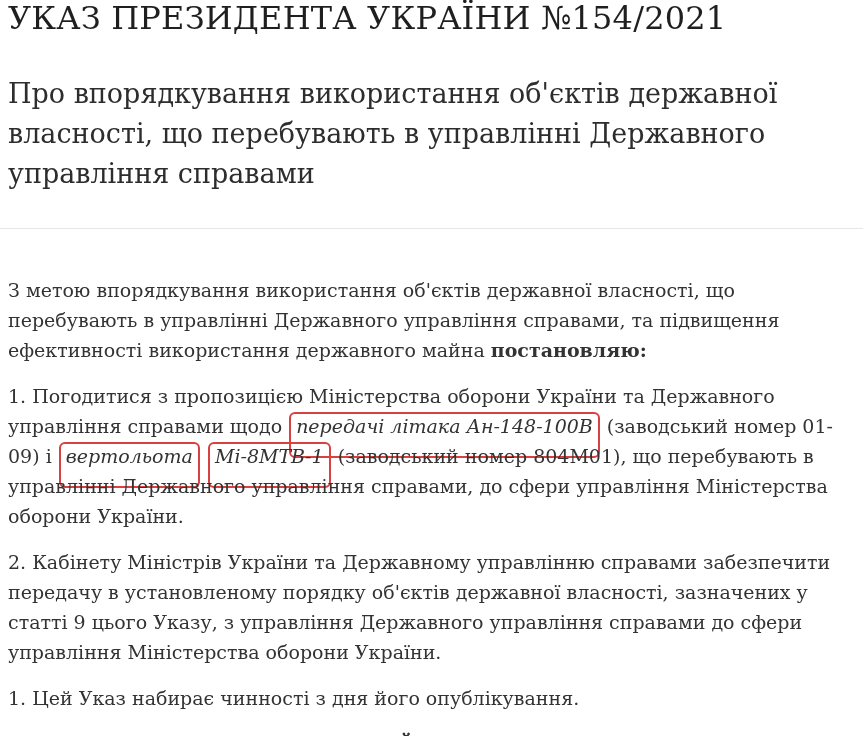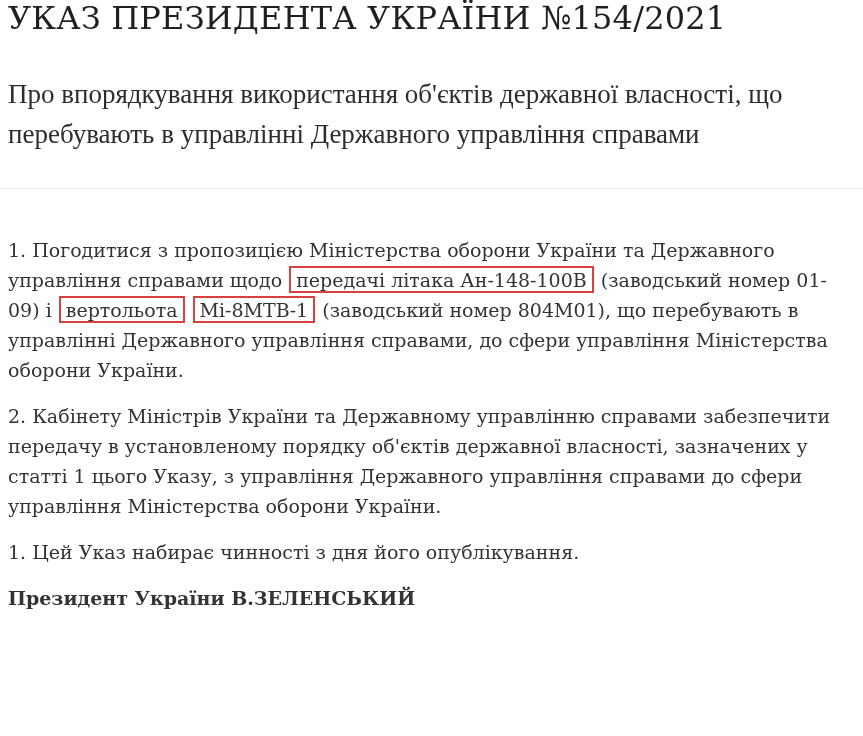--- a/index.html
+++ b/index.html
@@ -26,21 +26,20 @@
     white-space: nowrap;
     letter-spacing: 0.2px;
   }
   .decree-subtitle {
     margin: 34px 0 4px 0;
     font-size: 27px;
     line-height: 40px;
     font-weight: 400;
     color: #2d2d2d;
     max-width: 845px;
-    font-family: Liberation Serif, serif;
   }
   .divider {
     margin-top: 34px;
     height: 0;
     border: none;
     border-top: 1px solid var(--divider-color, #e7e7e7);
     width: 863px;
     margin-left: -8px;
   }
   .decree-body {
@@ -51,37 +50,39 @@
     max-width: 842px;
   }
   .decree-body p {
     margin: 0 0 16px 0;
   }
   .bold {
     font-weight: 700;
   }
   .red-box {
     border: 2px solid var(--accent-color, #d94040);
-    border-radius: 0;
-    padding: 1px 5px 0 5px;
+    border-radius: 6px;
+    padding: 1px 5px 19px 5px;
     margin: 0 1px;
     box-decoration-break: clone;
+    font-style: italic;
     -webkit-box-decoration-break: clone;
   }
 </style>
 </head>
 <body>
 
 <article class="page">
   <h1 class="decree-title">УКАЗ ПРЕЗИДЕНТА УКРАЇНИ №154/2021</h1>
 
   <h2 class="decree-subtitle">Про впорядкування використання об'єктів державної власності, що перебувають в управлінні Державного управління справами</h2>
 
   <hr class="divider">
 
   <section class="decree-body">
 
+  <p><span>З метою впорядкування використання об'єктів державної власності, що перебувають в управлінні Державного управління справами, та підвищення ефективності використання державного майна </span><span class="bold">постановляю:</span></p>
       <p><span>1. Погодитися з пропозицією Міністерства оборони України та Державного управління справами щодо </span><span class="red-box">передачі літака Ан-148-100В</span><span> (заводський номер 01-09) і </span><span class="red-box">вертольота</span><span> </span><span class="red-box">Мі-8МТВ-1</span><span> (заводський номер 804М01), що перебувають в управлінні Державного управління справами, до сфери управління Міністерства оборони України.</span></p>
-      <p><span>2. Кабінету Міністрів України та Державному управлінню справами забезпечити передачу в установленому порядку об'єктів державної власності, зазначених у статті 1 цього Указу, з управління Державного управління справами до сфери управління Міністерства оборони України.</span></p>
+      <p><span>2. Кабінету Міністрів України та Державному управлінню справами забезпечити передачу в установленому порядку об'єктів державної власності, зазначених у статті 9 цього Указу, з управління Державного управління справами до сфери управління Міністерства оборони України.</span></p>
       <p><span>1. Цей Указ набирає чинності з дня його опублікування.</span></p>
       <p class="bold"><span>Президент України В.ЗЕЛЕНСЬКИЙ</span></p>
     </section>
 </article>
 
 </body></html>

